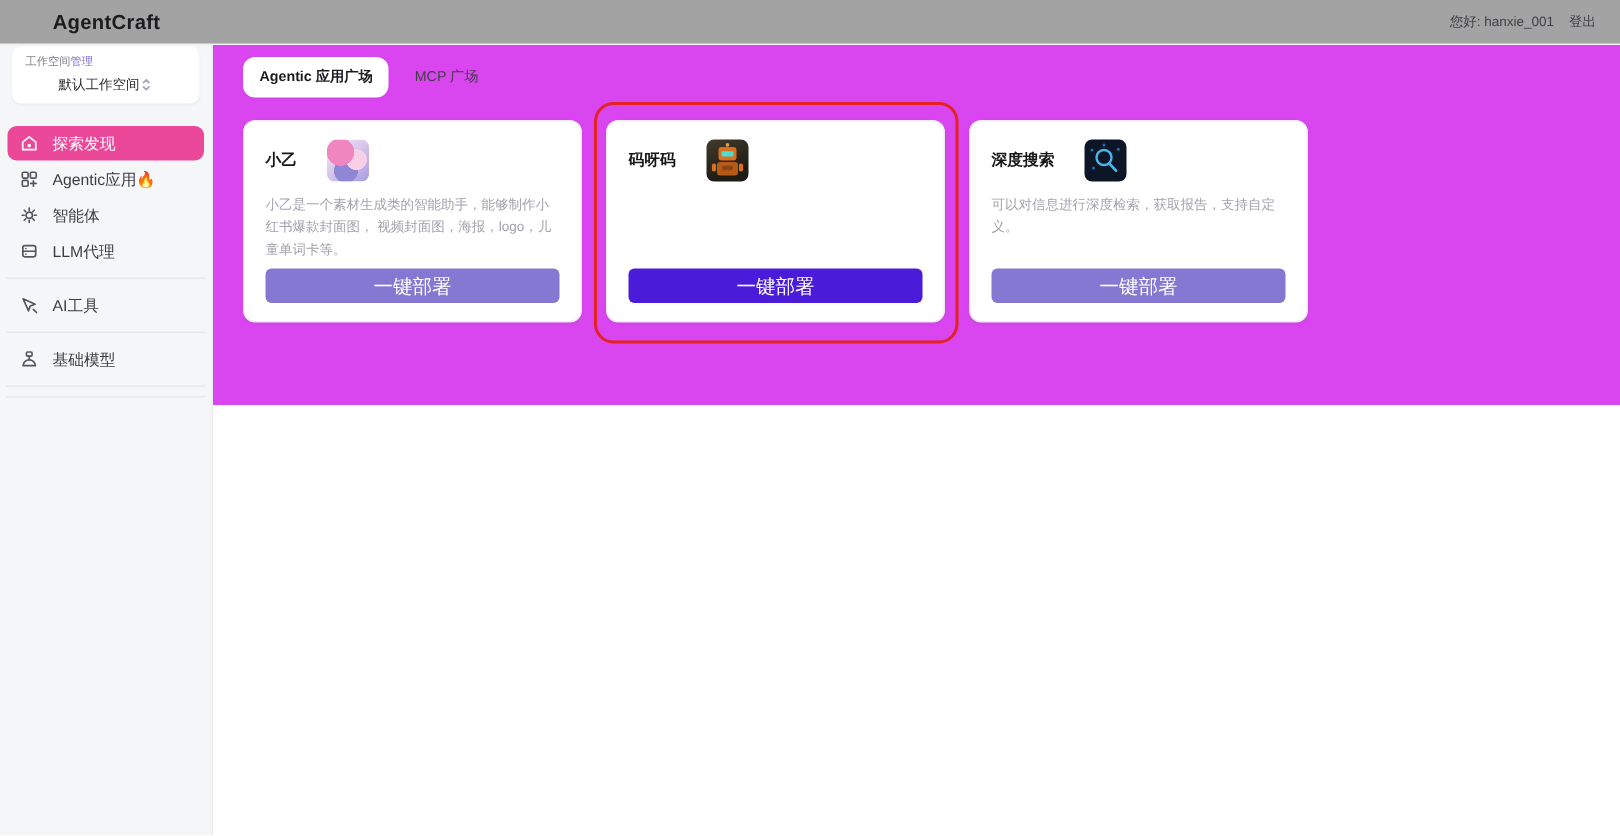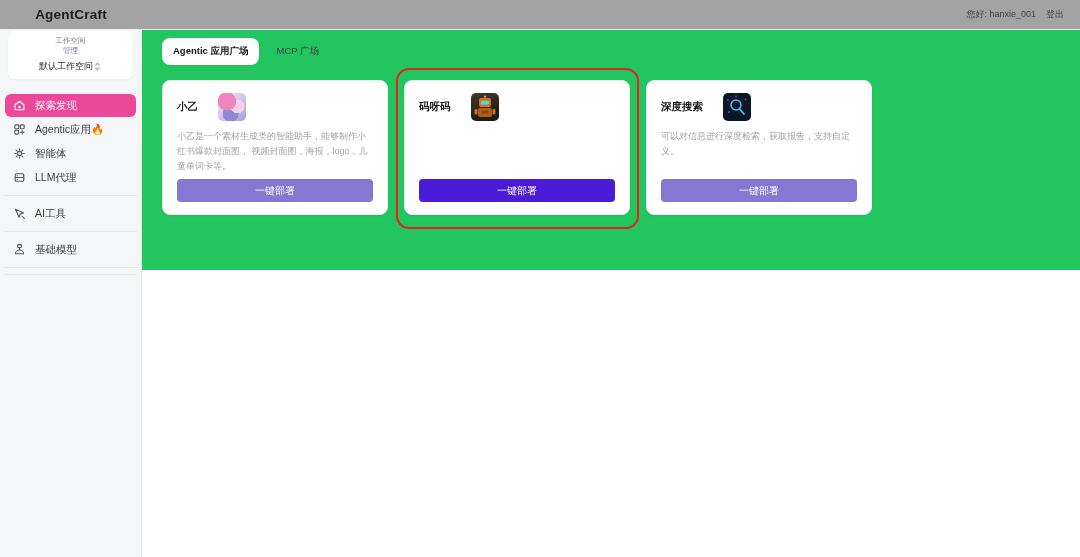--- a/index.html
+++ b/index.html
@@ -14,38 +14,38 @@
   .header-spacer { flex:1; }
   .user-area { display:flex; align-items:center; gap:10px; padding-right:16px; font-size:9px; color:#3f3f46; }
   .logout { cursor:pointer; color:#3f3f46; text-decoration:none; }
 
   
   .shell { flex:1; display:flex; min-height:0; }
   .sidebar { width:142px; flex:none; background:#f5f6f8; border-right:1px solid #ebecee; padding-top:1px; }
 
   .ws-card { margin:0 8px; background:#ffffff; border-radius:6px; padding:5px 9px 6px 9px;
              box-shadow:0 1px 2px rgba(0,0,0,.05); }
-  .ws-row1 { display:flex; justify-content:space-between; align-items:center;flex-direction:column; }
+  .ws-row1 { display:flex; align-items:center; }
   .ws-label { font-size:7.5px; color:#7d7d86; }
   .ws-manage { font-size:7.5px; color:#7c6fd6; cursor:pointer; }
   .ws-row2 { display:flex; justify-content:center; align-items:center; margin-top:4px; cursor:pointer; }
   .ws-selected { font-size:9px; color:#2b2b30; }
   .ws-chevron { color:#a7a7af; display:flex; }
 
   .menu { margin-top:15px; }
   .menu-item { display:flex; align-items:center; gap:9px; height:23px; margin:0 5px 1px 5px;
                padding:0 8px; border-radius:6px; font-size:10.5px; color:#3c3c42; cursor:pointer; }
   .menu-item .mi { display:flex; color:#55555e; flex:none; }
   .menu-item.active { background:#ec4899; color:#ffffff; }
   .menu-item.active .mi { color:#ffffff; }
   .menu-divider { height:1px; background:#e7e8eb; margin:6px 4px; }
 
   
   .main { flex:1; background:#ffffff; min-width:0; }
-  .panel { height:240px; background:#22c55e; padding:8px 18px 0 20px; }
+  .panel { height:240px; background:#d946ef; padding:8px 18px 0 20px; }
 
   .tabs { display:flex; align-items:flex-end; gap:6px; }
   .tab { height:27px; display:flex; align-items:center; padding:0 11px; font-size:9.5px;
          color:#3f3f46; cursor:pointer; border-radius:8px; white-space:nowrap; }
   .tab.active { background:#ffffff; font-weight:700; color:#1b1b1f; box-shadow:0 1px 2px rgba(0,0,0,.04); }
 
   .cards { display:flex; gap:16px; margin-top:15px; align-items:flex-start; }
   .card-wrap { position:relative; }
   .card { width:226px; height:135px; background:#ffffff; border:1px solid #ececef; border-radius:8px;
           box-shadow:0 1px 3px rgba(0,0,0,.05); padding:12px 14px; display:flex; flex-direction:column; }
@@ -54,21 +54,21 @@
   .avatar { width:28px; height:28px; border-radius:5px; flex:none; overflow:hidden; }
   .avatar-xiaoyi { background:
       radial-gradient(circle at 32% 30%, #ef86c0 0 33%, rgba(0,0,0,0) 34%),
       radial-gradient(circle at 70% 48%, #f8cfe6 0 28%, rgba(0,0,0,0) 29%),
       radial-gradient(circle at 45% 75%, #8f86d6 0 30%, rgba(0,0,0,0) 31%),
       linear-gradient(140deg,#fdecf6,#cdbbea 60%,#a79bde); }
   .avatar-dark { background:linear-gradient(160deg,#423b2c,#1f1c15 75%); }
   .avatar-navy { background:#0c1626; }
   .card-desc { margin-top:8px; font-size:9px; line-height:15px; color:#a2a2ab; }
   .deploy-btn { margin-top:auto; height:23px; border:none; border-radius:4px; background:#8478d2;
-                color:#ffffff; font-size:10px; font-family:inherit; cursor:pointer; width:100%; }
+                color:#ffffff; font-size:13px; font-family:inherit; cursor:pointer; width:100%; }
   .deploy-btn.dark { background:#4a1cd9; }
 
   .highlight-box { position:absolute; left:-8px; right:-9px; top:-12px; bottom:-14px;
                    border:2.5px solid #e32222; border-radius:13px; pointer-events:none; }
 </style>
 </head>
 <body>
 
 <div class="app">
 

